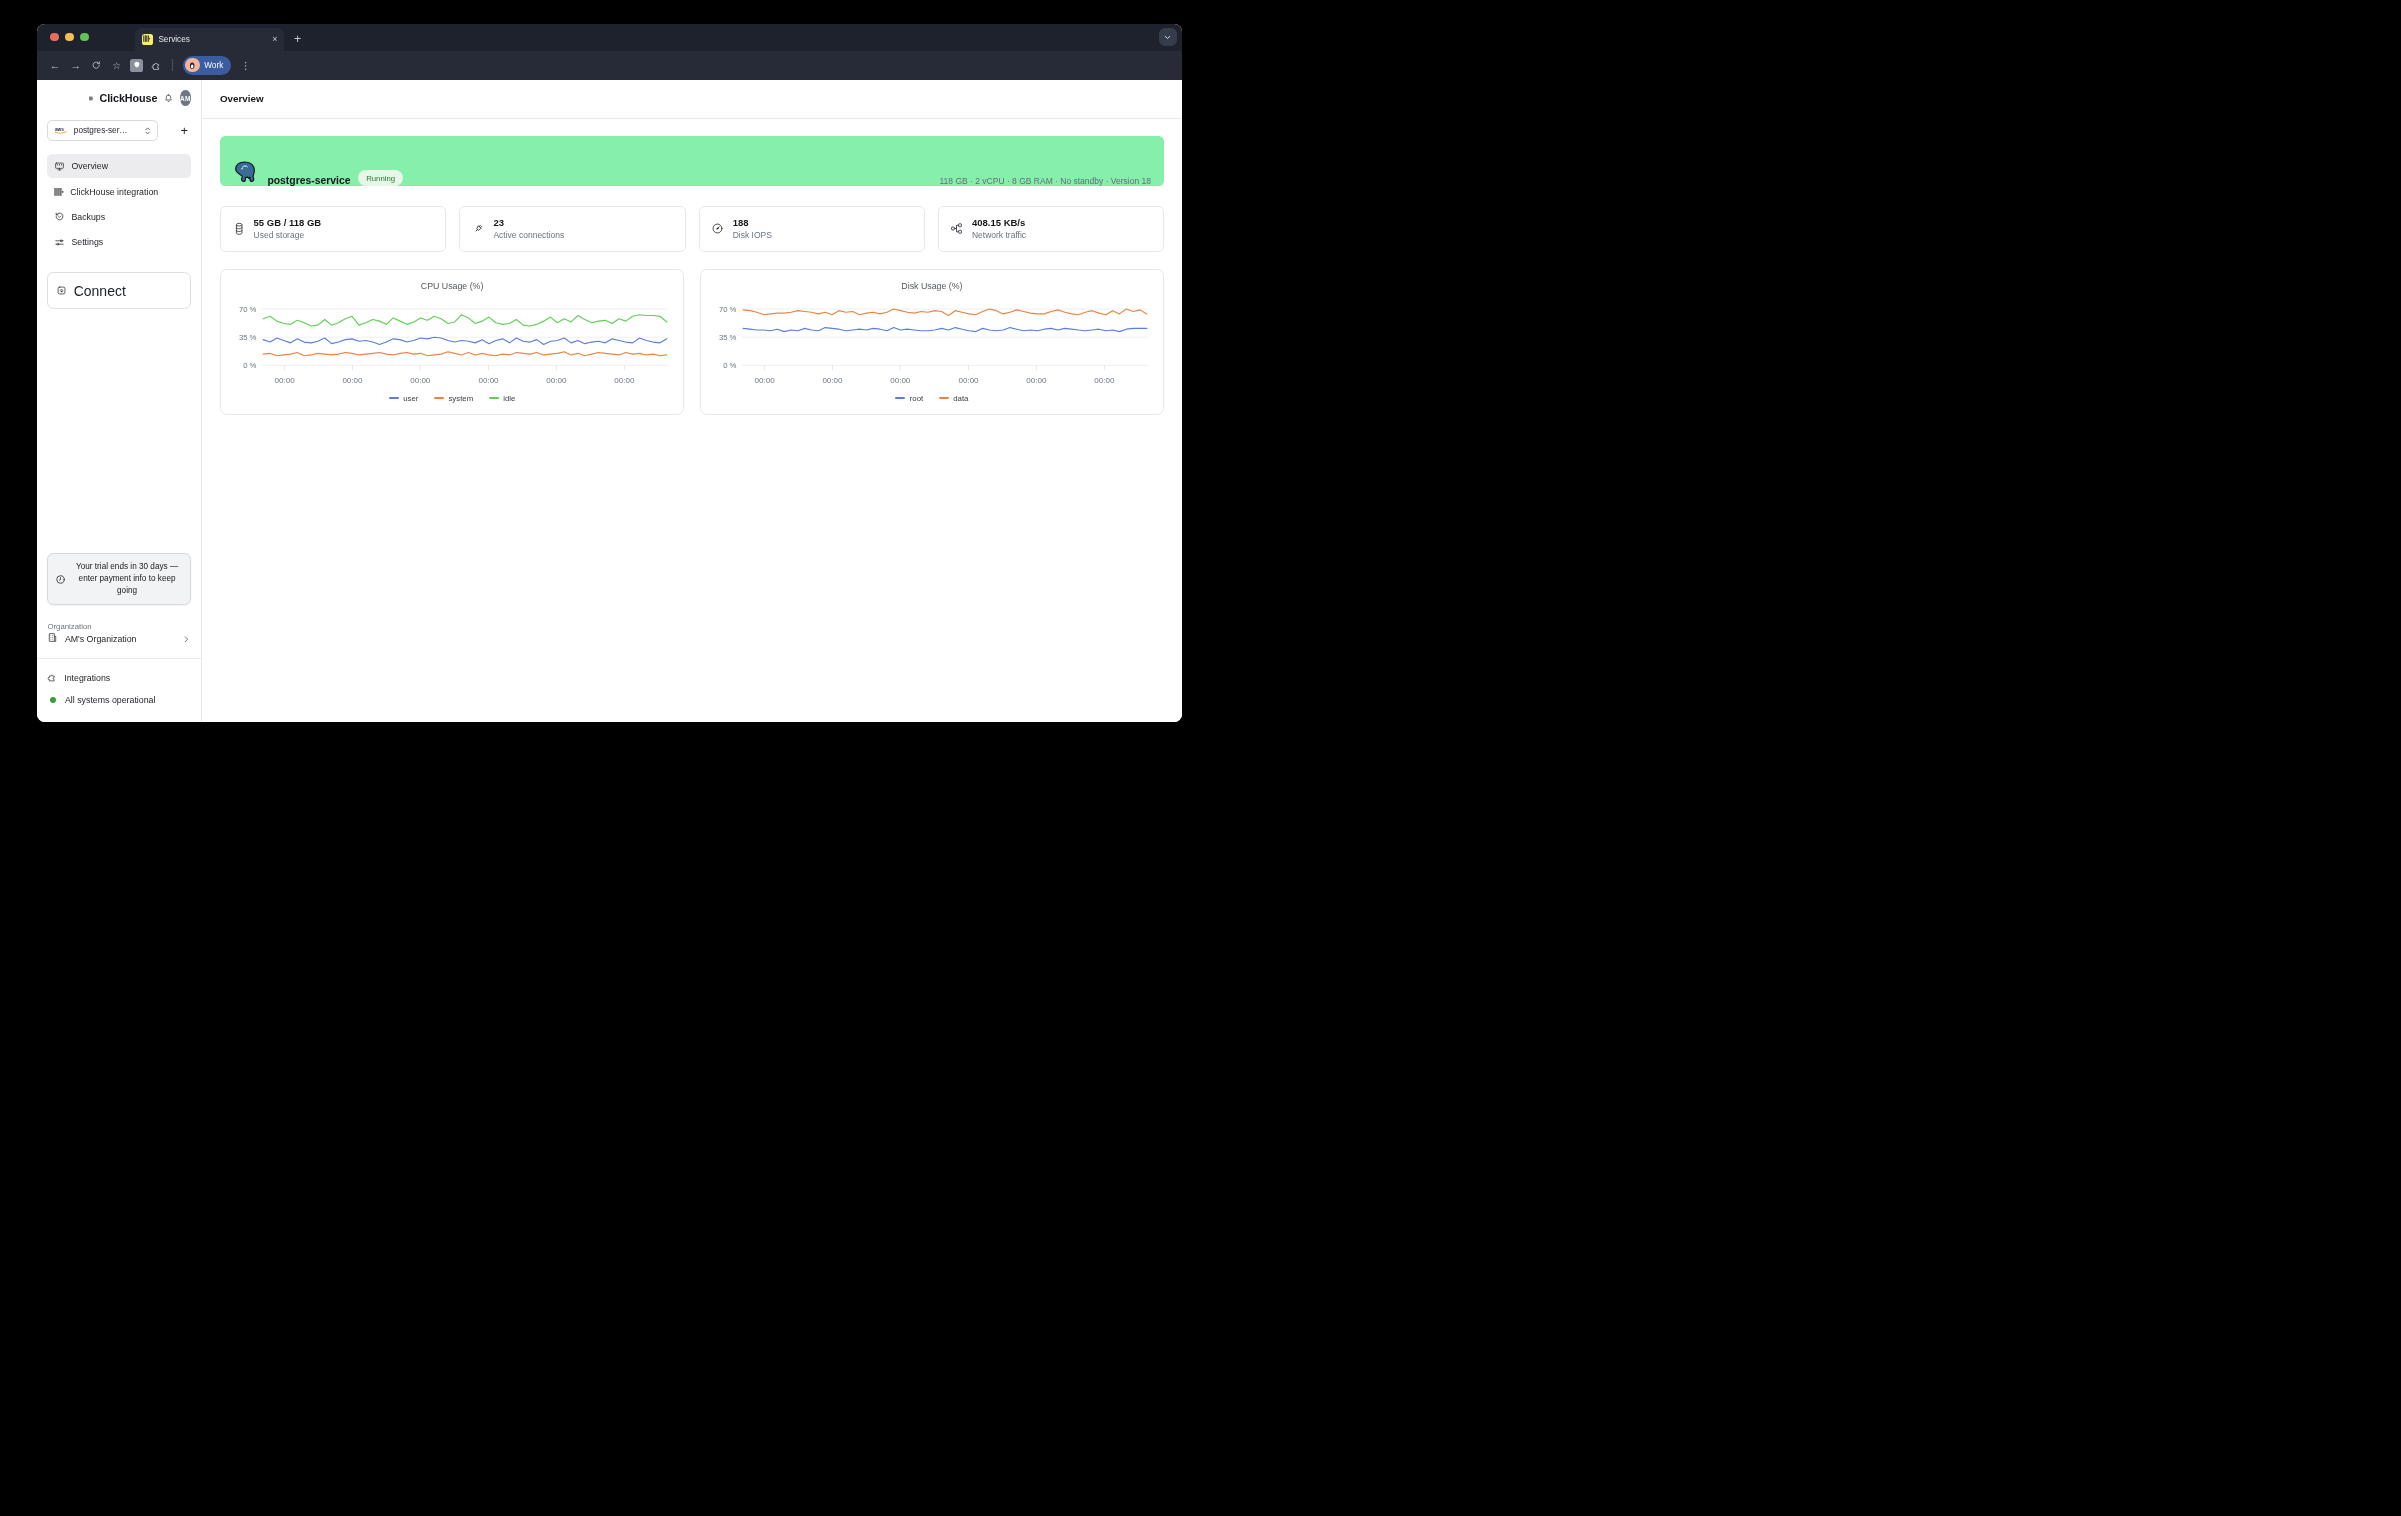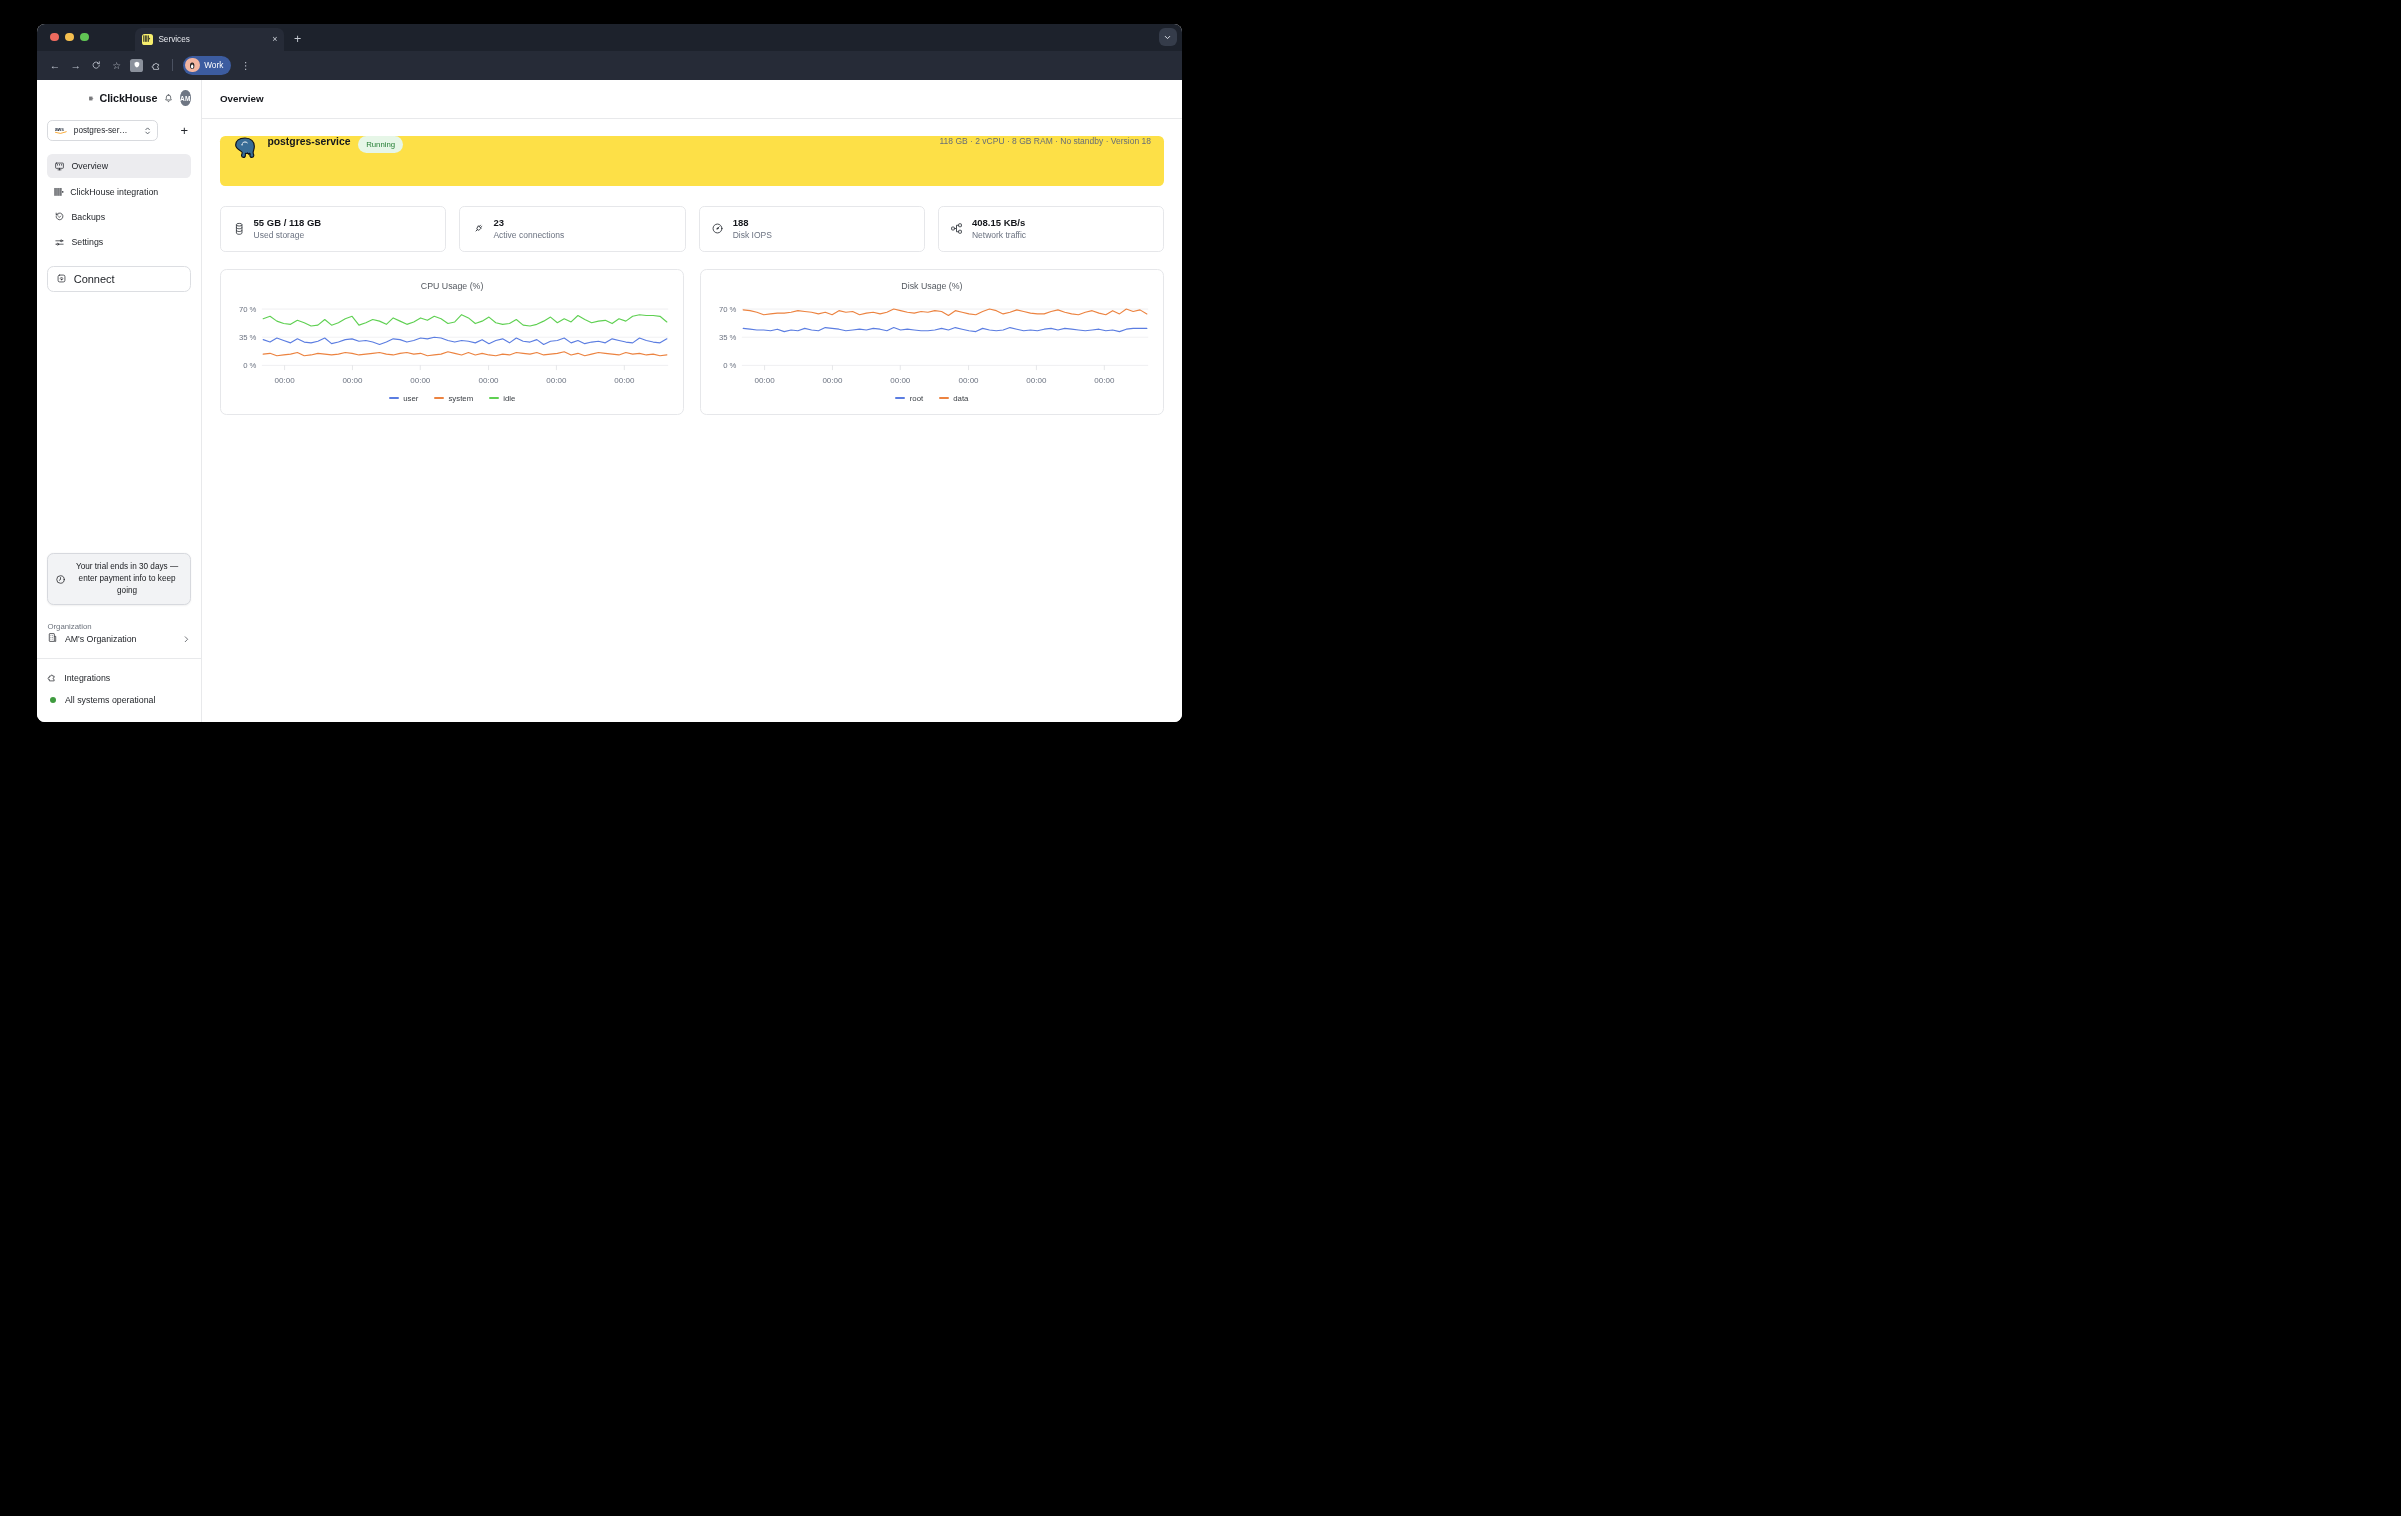--- a/index.html
+++ b/index.html
@@ -37,36 +37,36 @@
   .bell{color:#3a3f46;display:flex;}
   .avatar{width:16.3px;height:16.3px;border-radius:50%;background:#6e7683;color:#fff;font-size:6.5px;font-weight:700;display:flex;align-items:center;justify-content:center;letter-spacing:0.2px;}
   .selector-row{display:flex;align-items:center;margin-top:13.7px;}
   .svc-select{width:111px;display:flex;align-items:center;gap:5.2px;border:0.7px solid #d8dade;border-radius:5.2px;height:21.5px;padding:0 5.9px;color:#23262c;}
   .svc-select .val{font-size:8.2px;flex:1;white-space:nowrap;overflow:hidden;}
   .add-btn{margin-left:auto;font-size:13px;color:#23262c;line-height:1;padding-right:2.6px;}
   .nav{margin-top:13px;display:flex;flex-direction:column;gap:1.3px;}
   .nav-item{display:flex;align-items:center;gap:6.5px;height:24px;border-radius:5.2px;padding:0 6.5px;font-size:8.8px;color:#1c1f24;}
   .nav-item .nico{display:flex;color:#23262c;}
   .nav-item.active{background:#ececef;}
-  .connect{margin-top:12px;border:0.7px solid #dcdee2;border-radius:6.5px;height:26px;display:flex;align-items:center;gap:6.5px;padding:0 7.8px;font-size:11px;color:#1c1f24;}
+  .connect{margin-top:18px;border:0.7px solid #dcdee2;border-radius:6.5px;height:37px;display:flex;align-items:center;gap:6.5px;padding:0 7.8px;font-size:14px;color:#1c1f24;}
   .sb-spacer{flex:1;}
   .trial{border:0.7px solid #d7d9de;background:#f2f3f5;border-radius:6.5px;padding:7.2px 6.5px;display:flex;gap:5.2px;align-items:center;box-shadow:0 0.7px 2px rgba(0,0,0,.06);}
   .trial-text{font-size:8.2px;color:#17191d;line-height:1.45;text-align:center;flex:1;}
   .org-label{margin-top:17px;font-size:7.8px;color:#6d737d;}
   .org-row{margin-top:1px;display:flex;align-items:center;gap:6.5px;font-size:8.8px;color:#1c1f24;}
   .org-chev{margin-left:auto;display:flex;color:#3a3f46;}
   .sb-divider{border:0;border-top:0.7px solid #e8e9eb;margin:13px -10.4px 7.8px;}
   .foot-item{display:flex;align-items:center;gap:6.5px;height:22px;font-size:8.8px;color:#1c1f24;}
   .status-dot{width:5.9px;height:5.9px;border-radius:50%;margin:0 2.6px;flex:0 0 auto;}
   
   .main{flex:1;min-width:0;display:flex;flex-direction:column;overflow:hidden;}
   .page-header{padding:13.7px 18px;border-bottom:0.7px solid #e8e9eb;flex:0 0 auto;}
   .page-title{font-size:9.8px;font-weight:700;color:#15171c;}
   .page-body{padding:17.6px 18px;overflow:hidden;}
-  .banner{background:#fde047;border-radius:5.2px;height:50px;display:flex;align-items:flex-start;padding:0 13px;}
+  .banner{background:#86efac;border-radius:5.2px;height:50px;display:flex;align-items:flex-end;padding:0 13px;}
   .pg-logo{display:flex;margin-right:10.4px;}
   .svc-name{font-size:10.4px;font-weight:700;color:#15171c;}
   .badge{background:#e6f6e7;color:#237d33;font-size:7.8px;font-weight:500;border-radius:652px;padding:3.9px 7.8px;margin-left:7.8px;}
   .specs{margin-left:auto;font-size:8.5px;color:#666d78;}
   .cards{display:grid;grid-template-columns:repeat(4,1fr);gap:13px;margin-top:19.6px;}
   .card{border:0.7px solid #e6e7ea;border-radius:5.2px;padding:10.4px 11.7px;display:flex;align-items:center;gap:8.5px;}
   .card .cico{display:flex;color:#2b2f36;flex:0 0 auto;}
   .card-value{font-size:9.5px;font-weight:700;color:#15171c;}
   .card-label{font-size:8.5px;color:#6b7280;margin-top:2px;}
   .ru-row{display:flex;align-items:center;gap:17px;margin-top:24px;}

